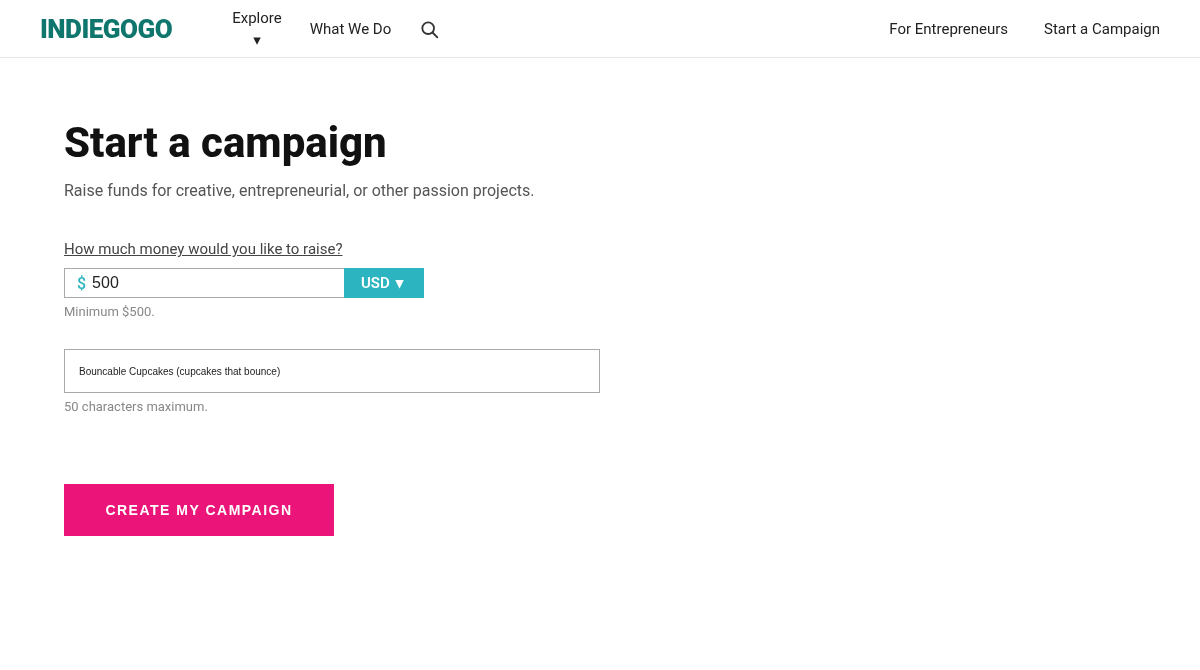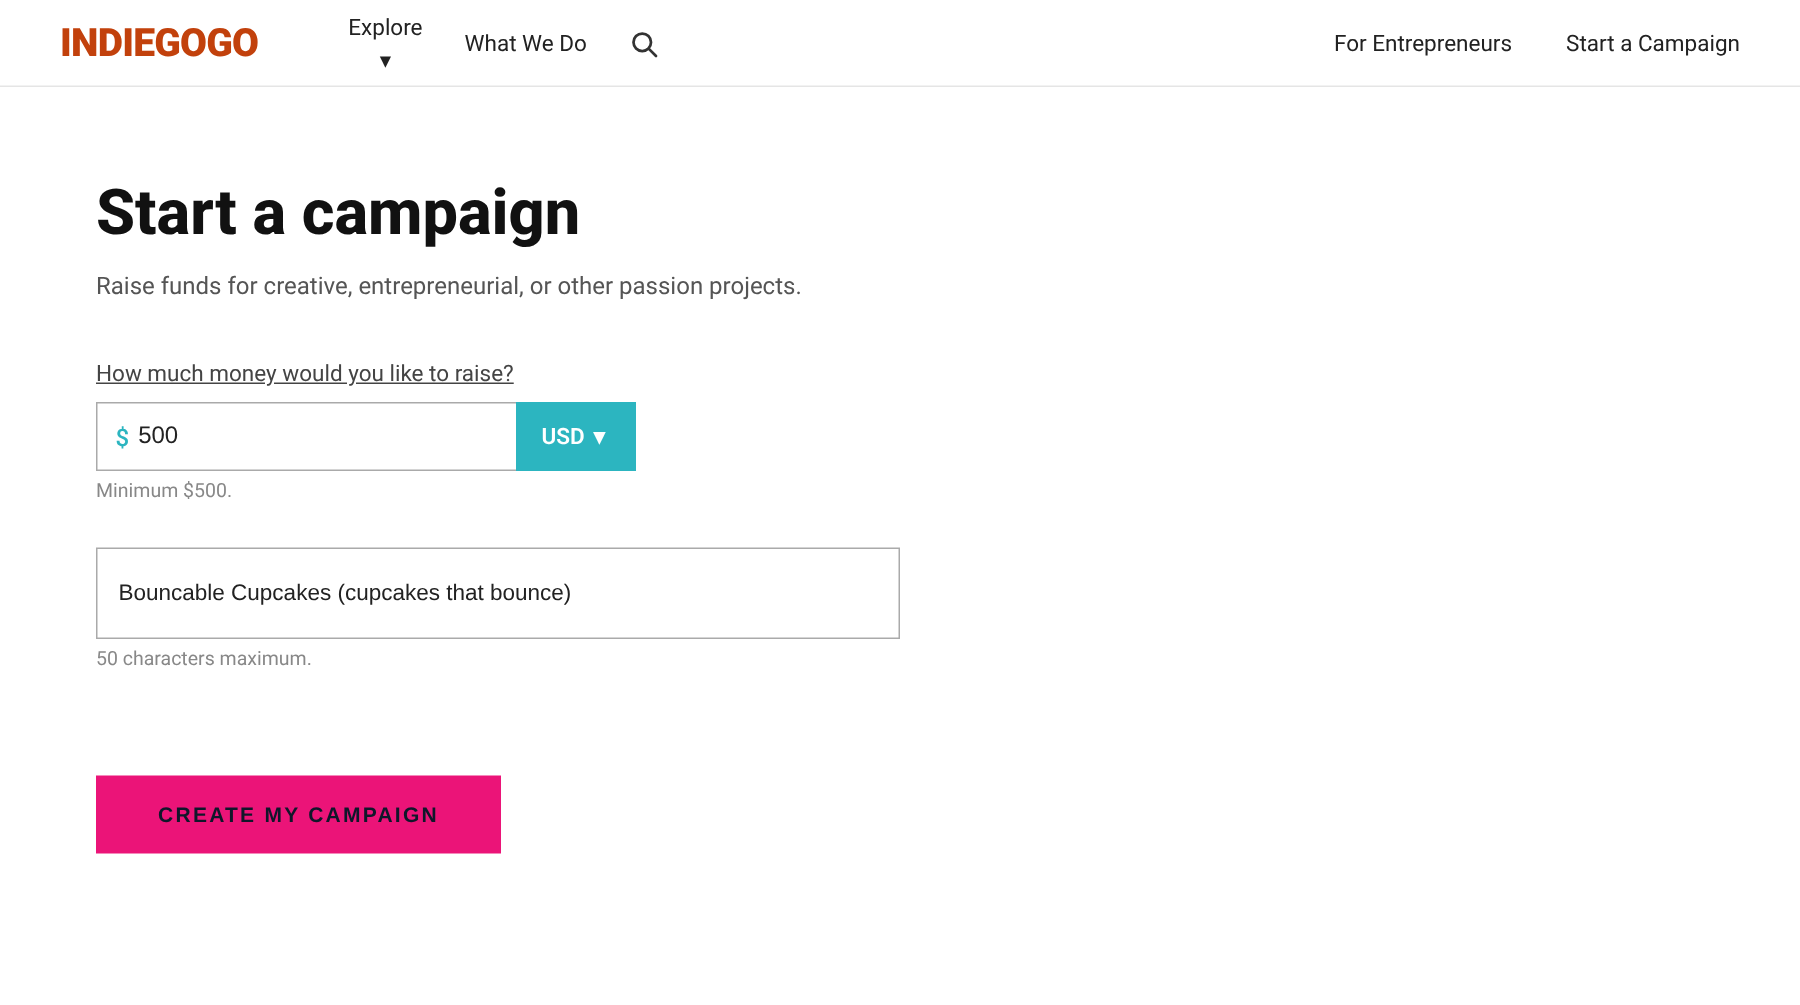--- a/index.html
+++ b/index.html
@@ -22,21 +22,21 @@
       display: flex;
       align-items: center;
       padding: 0 40px;
       height: 58px;
       border-bottom: 1px solid #e5e5e5;
     }
 
     .logo {
       font-size: 26px;
       font-weight: 900;
-      color: #c2410c;
+      color: #0f766e;
       letter-spacing: -0.5px;
       margin-right: 32px;
     }
 
     .nav-left {
       display: flex;
       align-items: center;
       gap: 28px;
       flex: 1;
     }
@@ -135,47 +135,47 @@
       display: flex;
       align-items: center;
       background: #2cb5c0;
       color: #ffffff;
       padding: 0 16px;
       font-size: 15px;
       font-weight: 600;
       cursor: pointer;
       gap: 6px;
       border: 1px solid #2cb5c0;
-      height: 46px;
+      height: 30px;
       min-width: 80px;
       user-select: none;
     }
 
     .field-hint {
       font-size: 13px;
       color: #888888;
       margin-top: 6px;
     }
 
     .title-input {
       width: 536px;
-      height: 61px;
+      height: 44px;
       border: 1px solid #aaaaaa;
       padding: 0 14px;
-      font-size: 15px;
+      font-size: 10px;
       color: #222222;
       outline: none;
       display: block;
     }
 
     
     .create-btn {
       margin-top: 40px;
       background: #eb1478;
-      color: #0f172a;
+      color: #ffffff;
       border: none;
       padding: 0 36px;
       height: 52px;
       font-size: 14px;
       font-weight: 800;
       letter-spacing: 1.5px;
       text-transform: uppercase;
       cursor: pointer;
       min-width: 270px;
     }

